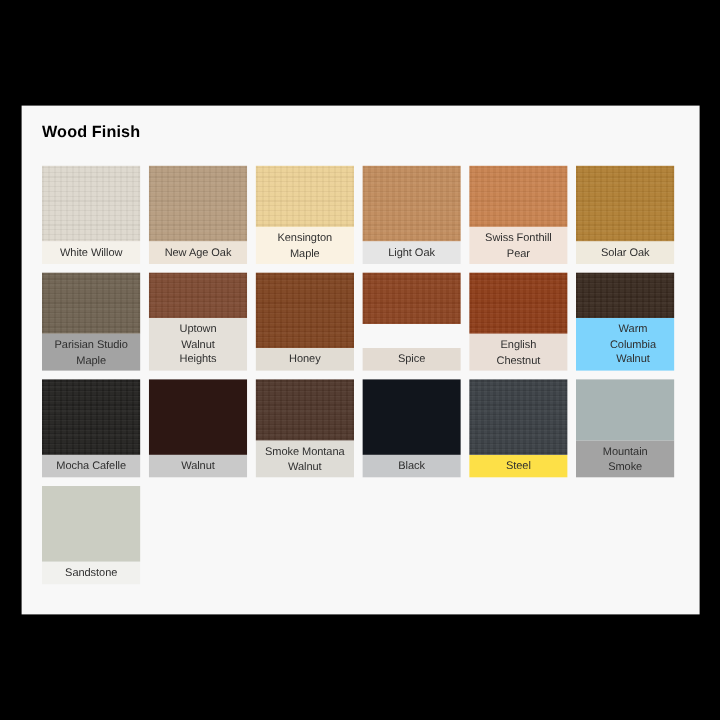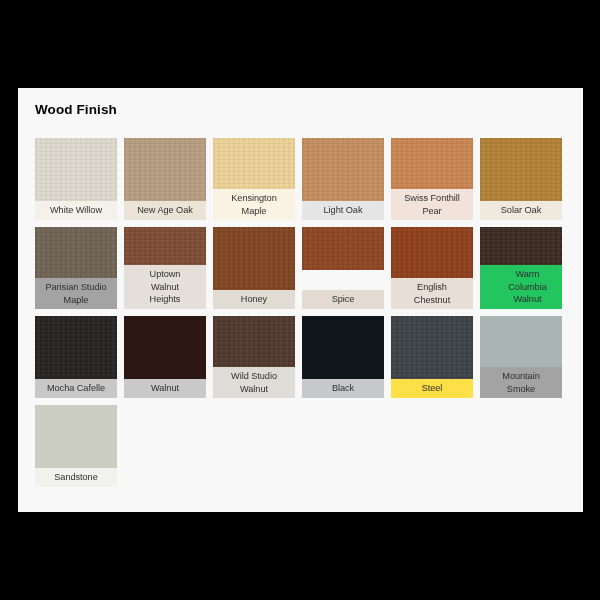--- a/index.html
+++ b/index.html
@@ -180,42 +180,42 @@
       </div>
       <div class="swatch-card" title="English Chestnut">
         <div class="swatch-color" style="background: rgb(142, 61, 25);"></div>
         <div class="swatch-label lines-2" style="background: rgb(233, 222, 214);">
           <span>English</span>
           <span>Chestnut</span>
         </div>
       </div>
       <div class="swatch-card" title="Warm Columbia Walnut">
         <div class="swatch-color" style="background: rgb(56, 41, 31);"></div>
-        <div class="swatch-label lines-3" style="background: #22c55e; padding-left: 16px;">
+        <div class="swatch-label lines-3" style="background: #7dd3fc; padding-left: 16px;">
           <span>Warm</span>
           <span>Columbia</span>
           <span>Walnut</span>
         </div>
       </div>
       <div class="swatch-card" title="Mocha Cafelle">
         <div class="swatch-color" style="background: rgb(34, 33, 31);"></div>
         <div class="swatch-label lines-1" style="background: rgb(200, 200, 200);">
           <span>Mocha Cafelle</span>
         </div>
       </div>
       <div class="swatch-card flat" title="Walnut">
         <div class="swatch-color" style="background: rgb(45, 23, 19);"></div>
         <div class="swatch-label lines-1" style="background: rgb(201, 201, 201);">
           <span>Walnut</span>
         </div>
       </div>
       <div class="swatch-card" title="Wild Montana Walnut">
         <div class="swatch-color" style="background: rgb(78, 54, 42);"></div>
         <div class="swatch-label lines-2" style="background: rgb(222, 220, 214);">
-          <span>Wild Studio</span>
+          <span>Smoke Montana</span>
           <span>Walnut</span>
         </div>
       </div>
       <div class="swatch-card flat" title="Black">
         <div class="swatch-color" style="background: rgb(17, 21, 28);"></div>
         <div class="swatch-label lines-1" style="background: rgb(198, 200, 202);">
           <span>Black</span>
         </div>
       </div>
       <div class="swatch-card" title="Steel">

